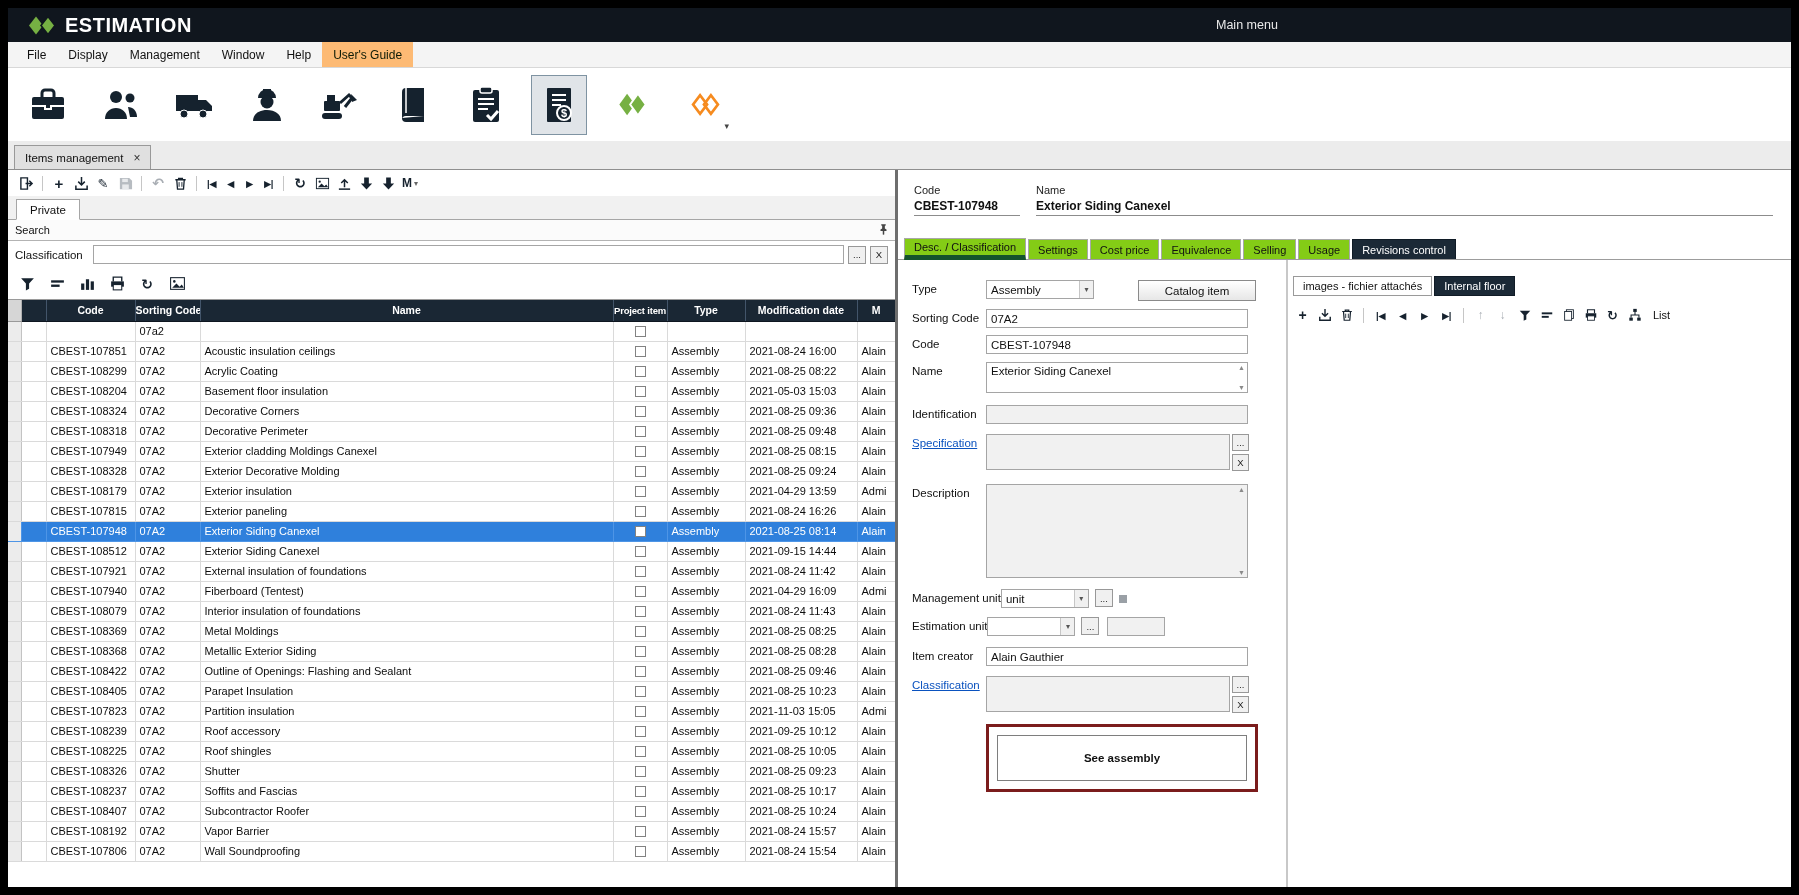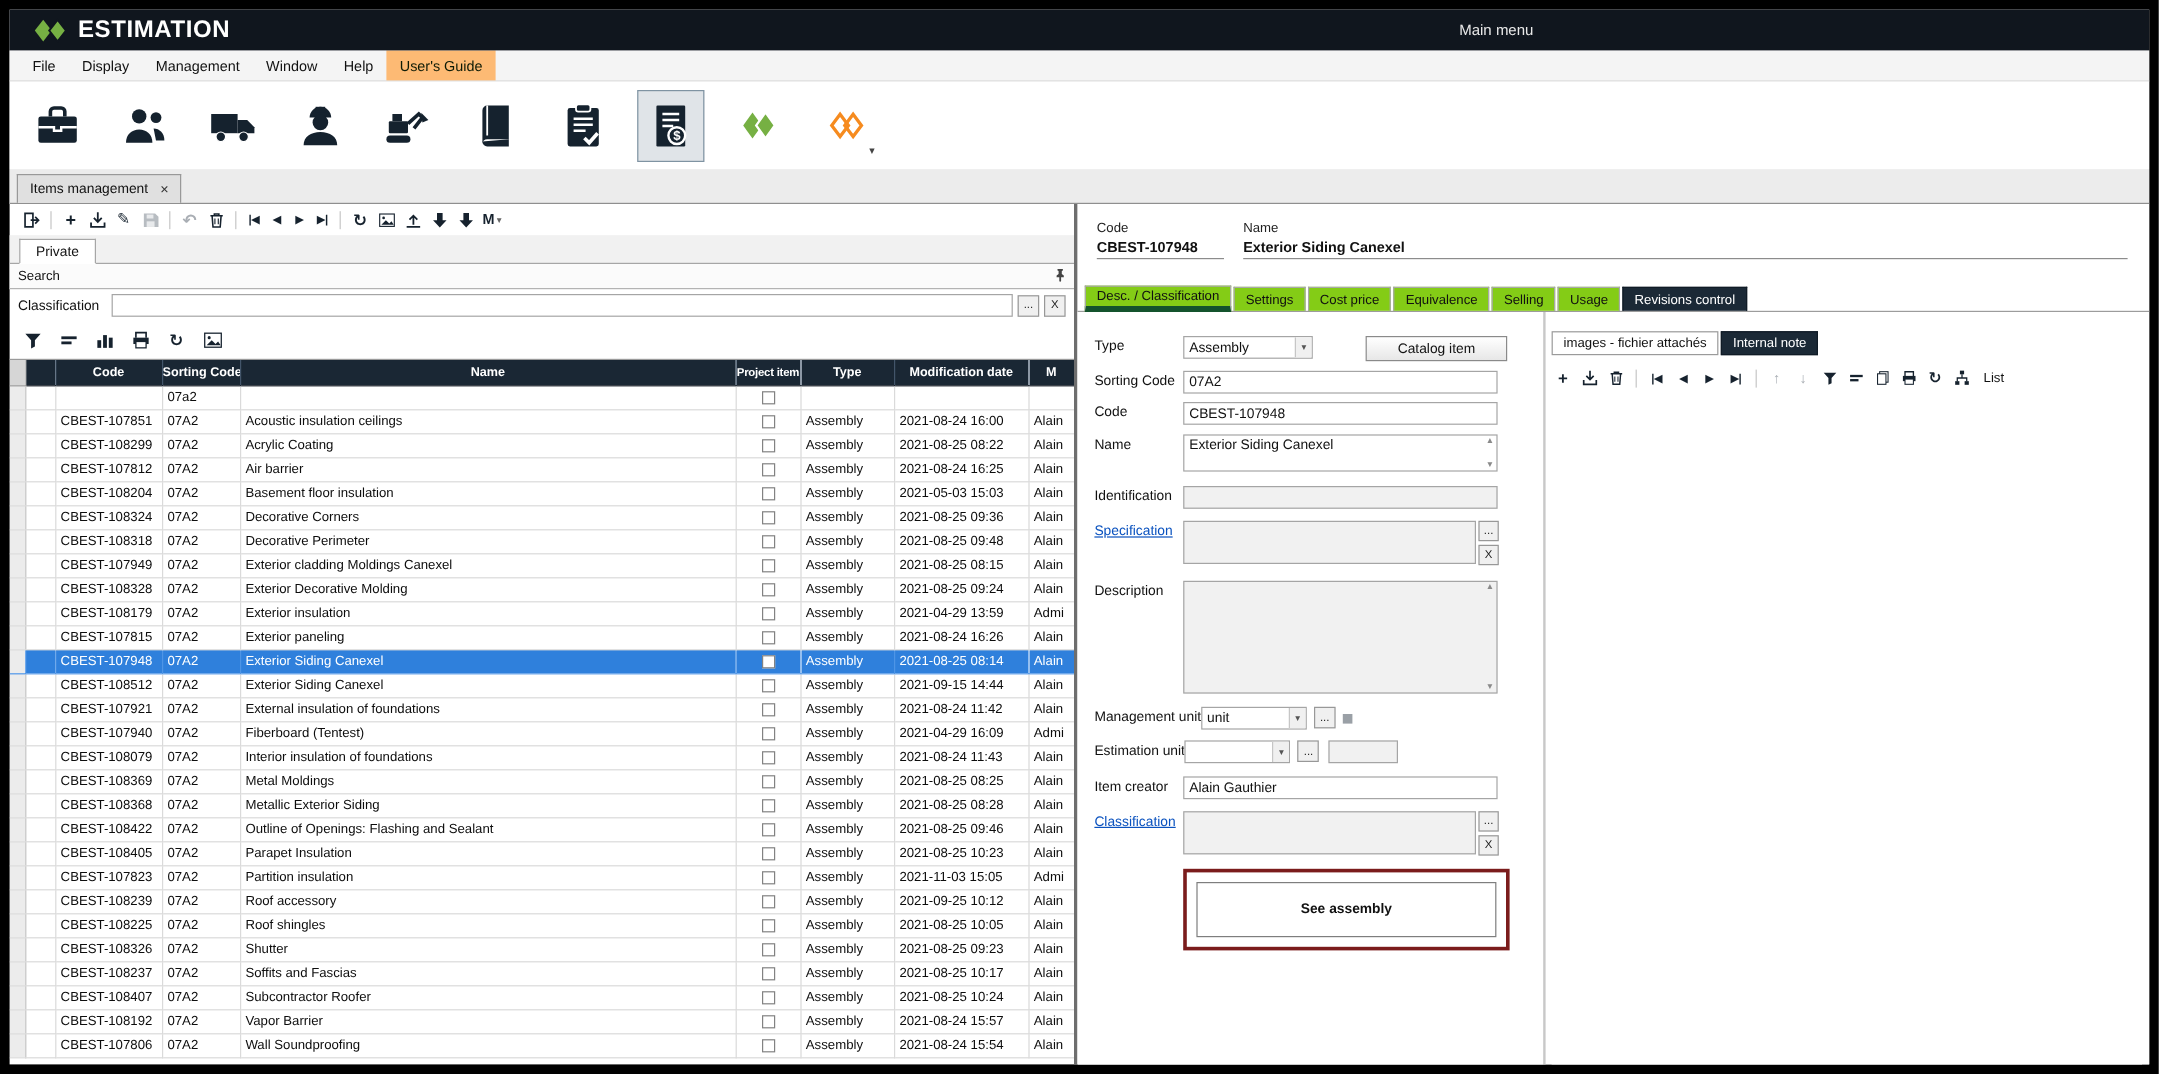--- a/index.html
+++ b/index.html
@@ -398,31 +398,20 @@
                 <td class="c-sort">07A2</td>
                 <td class="c-name">Acrylic Coating</td>
                 <td class="c-proj"><span class="cb"></span></td>
                 <td class="c-type">Assembly</td>
                 <td class="c-date">2021-08-25 08:22</td>
                 <td class="c-by">Alain</td>
               </tr>
               <tr>
                 <td class="c-ind"></td>
                 <td class="c-sel"></td>
-                <td class="c-code">CBEST-107812</td>
-                <td class="c-sort">07A2</td>
-                <td class="c-name">Air barrier</td>
-                <td class="c-proj"><span class="cb"></span></td>
-                <td class="c-type">Assembly</td>
-                <td class="c-date">2021-08-24 16:25</td>
-                <td class="c-by">Alain</td>
-              </tr>
-              <tr>
-                <td class="c-ind"></td>
-                <td class="c-sel"></td>
                 <td class="c-code">CBEST-108204</td>
                 <td class="c-sort">07A2</td>
                 <td class="c-name">Basement floor insulation</td>
                 <td class="c-proj"><span class="cb"></span></td>
                 <td class="c-type">Assembly</td>
                 <td class="c-date">2021-05-03 15:03</td>
                 <td class="c-by">Alain</td>
               </tr>
               <tr>
                 <td class="c-ind"></td>
@@ -791,21 +780,21 @@
           <div class="see-box">
             <span class="see-btn">See assembly</span>
           </div>
         </div>
 
         <div class="panel-div"></div>
 
         <div class="attach-panel">
           <div class="attach-tabs">
             <div class="atab">images - fichier attachés</div>
-            <div class="atab dark">Internal note</div>
+            <div class="atab dark">Internal floor</div>
           </div>
           <div class="attach-toolbar">
             <span class="ic" style="font-size:14px">+</span>
             <span class="ic">
                 <svg viewBox="0 0 16 16">
                   <path d="M8 1v8M4.5 6L8 9.5 11.5 6" stroke="#16222e" stroke-width="1.6" fill="none"></path>
                   <path d="M2 10v4h12v-4" stroke="#16222e" stroke-width="1.6" fill="none"></path>
                 </svg>
               </span>
             <span class="ic">

